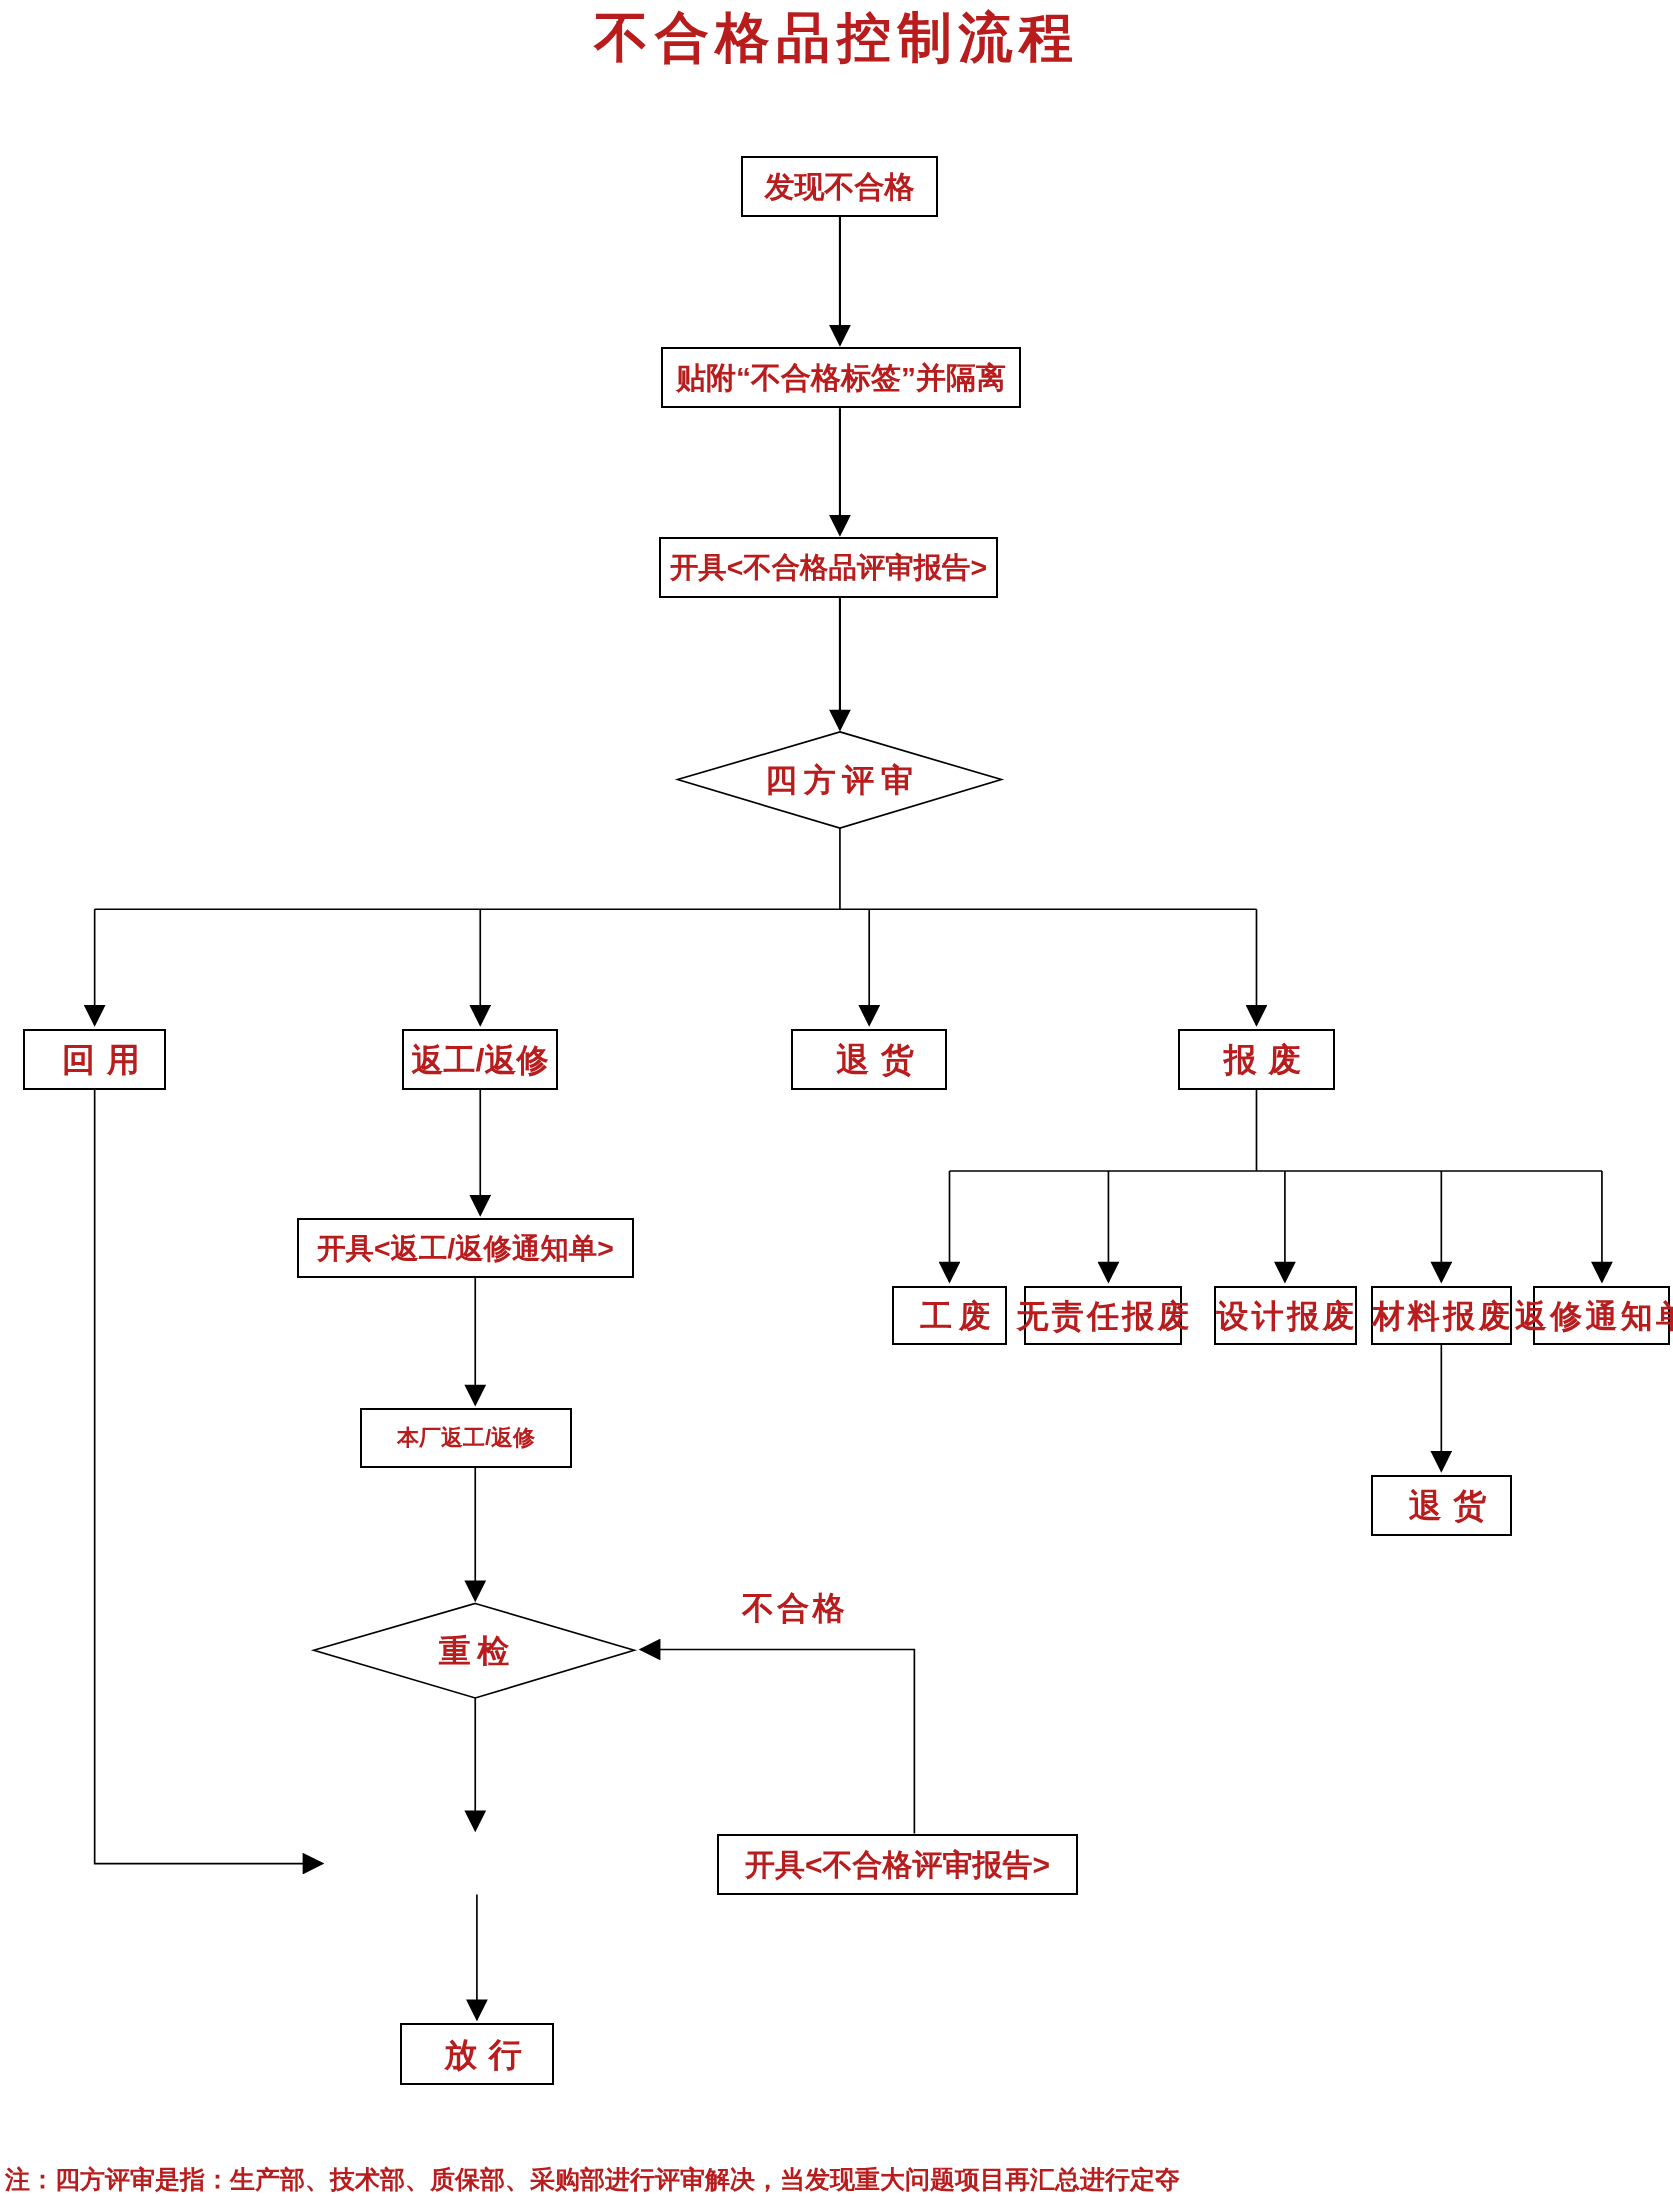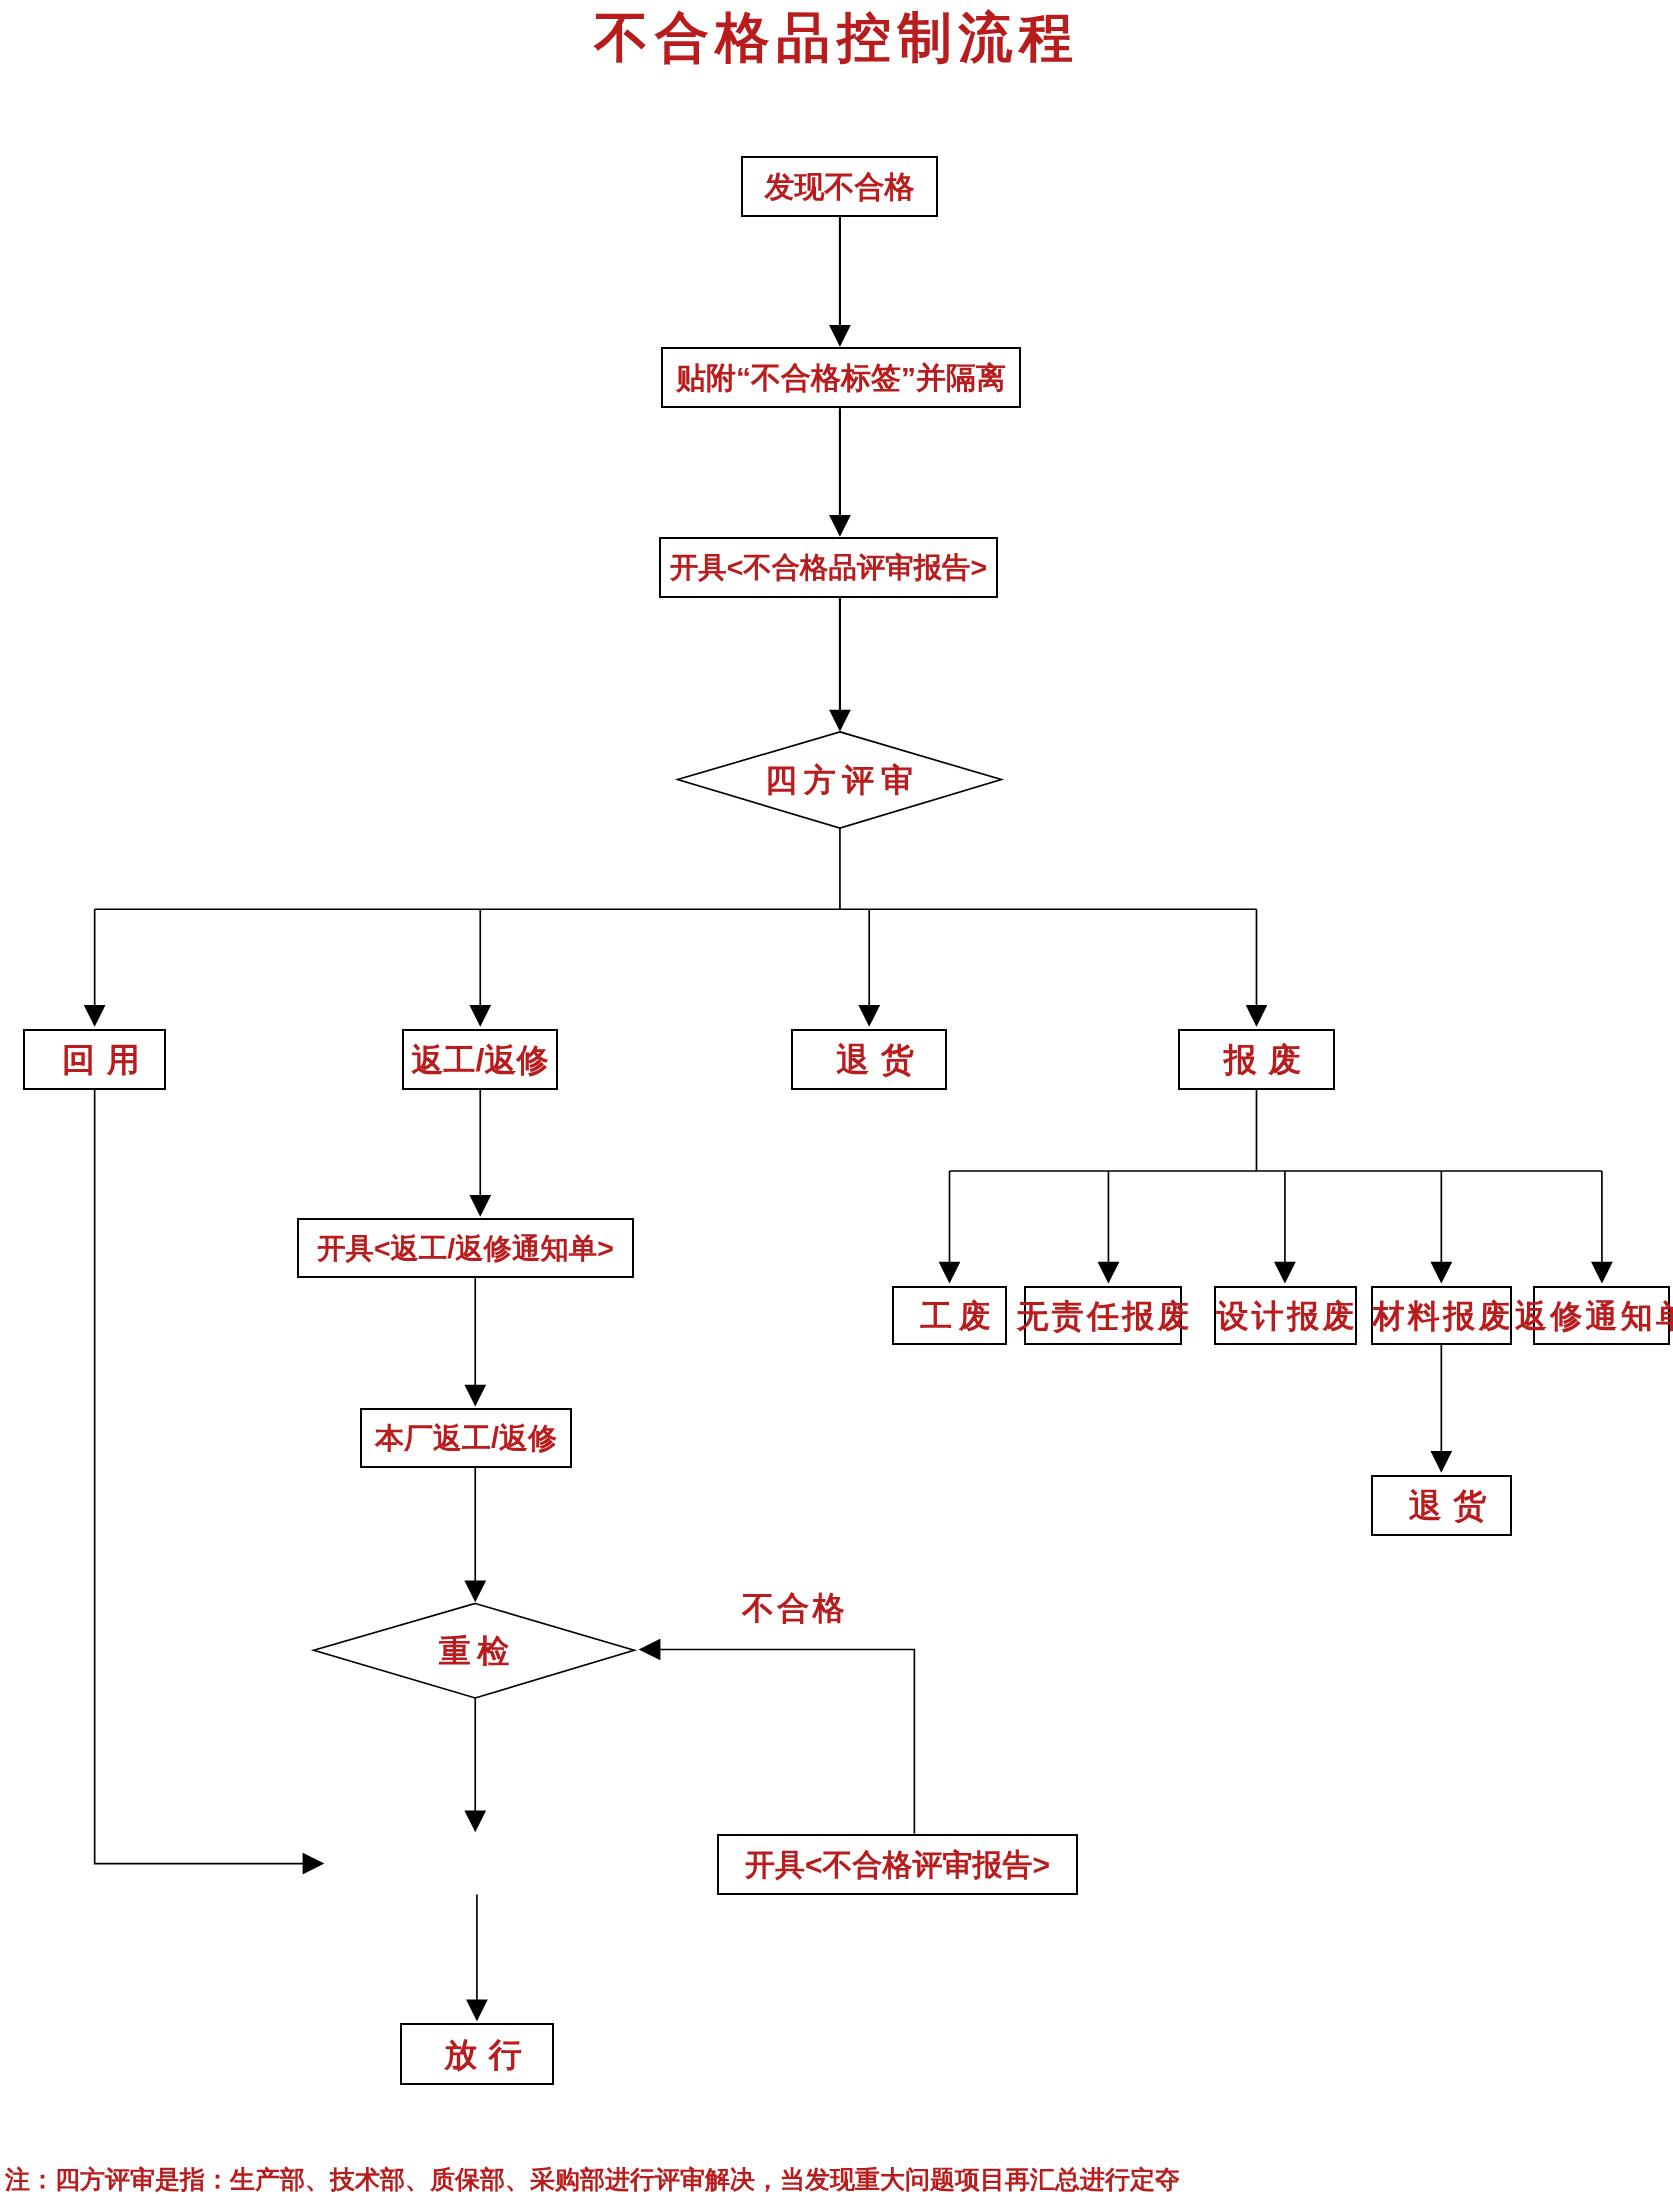--- a/index.html
+++ b/index.html
@@ -108,21 +108,21 @@
     </div>
 
   <div class="node sq" style="left:1178px;top:1029px;width:157px;height:61px;">
       <span>报废</span>
     </div>
 
   <div class="node" style="left:297px;top:1218px;width:337px;height:60px;font-size:28.4px;">
       <span>开具&lt;返工/返修通知单&gt;</span>
     </div>
 
-  <div class="node" style="left:360px;top:1408px;width:212px;height:60px;font-size:29px;">
+  <div class="node" style="left:360px;top:1408px;width:212px;height:60px;font-size:22px;">
       <span>本厂返工/返修</span>
     </div>
 
   <div class="lbl" style="left:474px;top:1651px;letter-spacing:6.7px;text-indent:6.7px;">重检</div>
 
   <div class="lbl" style="left:795px;top:1608px;letter-spacing:3.3px;">不合格</div>
 
 
   <div class="node" style="left:717px;top:1834px;width:361px;height:61px;font-size:30px;">
       <span>开具&lt;不合格评审报告&gt;</span>

